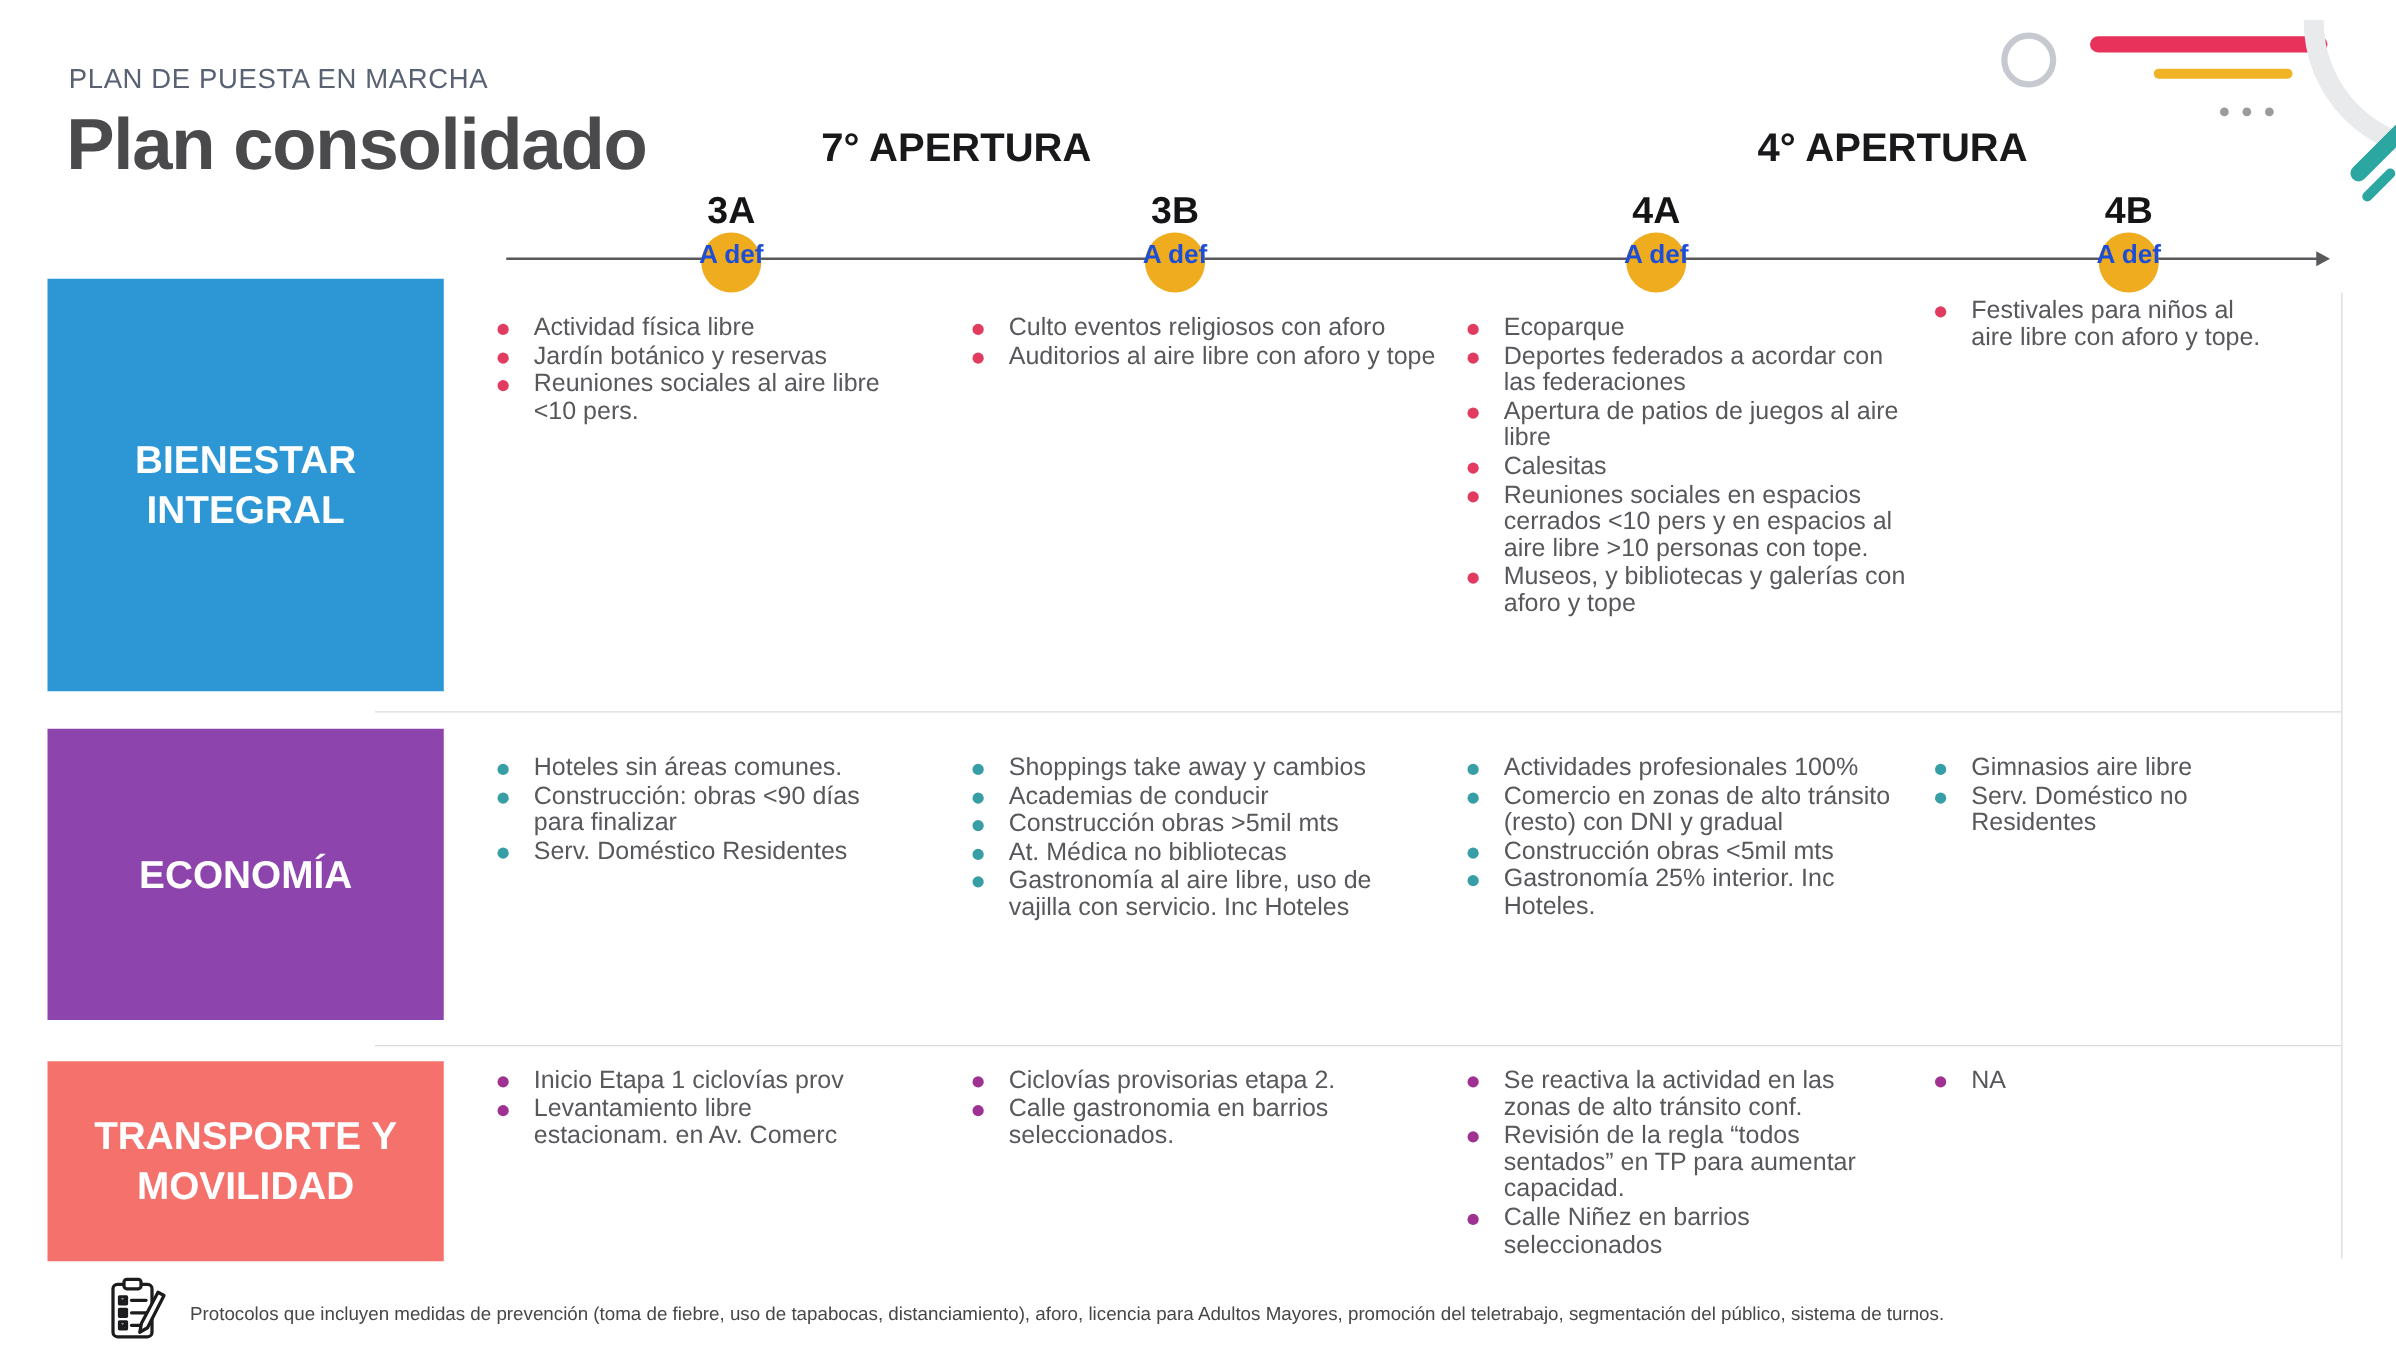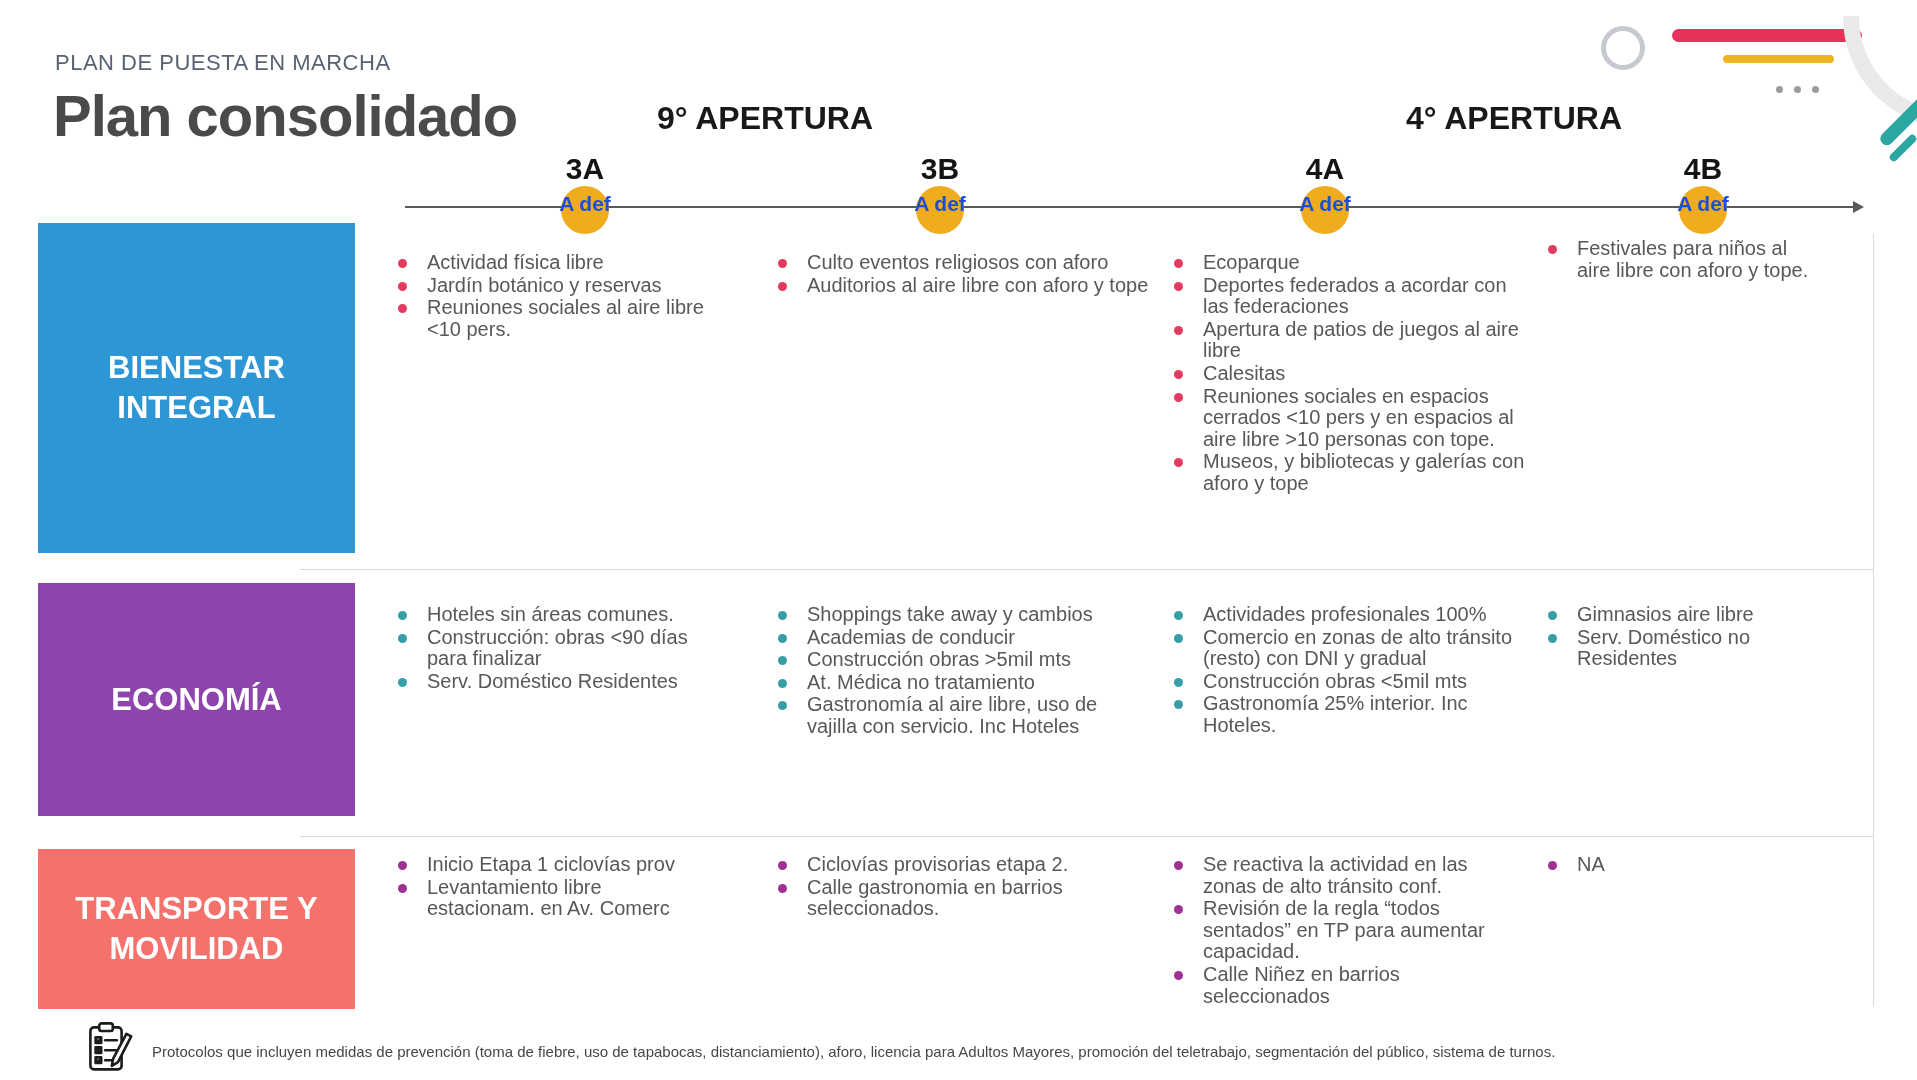--- a/index.html
+++ b/index.html
@@ -60,21 +60,21 @@
       <i></i>
       <i></i>
   </div>
   <div class="deco-corner-arc"></div>
   <div class="deco-teal-1" style="background: rgb(43, 166, 160);"></div>
   <div class="deco-teal-2" style="background: rgb(43, 166, 160);"></div>
 
   <div class="eyebrow">PLAN DE PUESTA EN MARCHA</div>
   <div class="title">Plan consolidado</div>
 
-  <div class="apertura" style="left:765px">9° APERTURA</div>
+  <div class="apertura" style="left:765px">7° APERTURA</div>
   <div class="apertura" style="left:1514px">4° APERTURA</div>
 
   <div class="tl-line"></div>
   <div class="tl-arrow"></div>
 
   <div class="marker" style="left:585px">
     <div class="m-circle" style="background: rgb(240, 172, 31);"></div>
     <div class="m-label">3A</div>
     <div class="m-sub">A def</div>
   </div>
@@ -187,21 +187,21 @@
       <li>
         <span class="dot" style="background: rgb(56, 158, 165);"></span>
         <span class="txt">Academias de conducir</span>
       </li>
       <li>
         <span class="dot" style="background: rgb(56, 158, 165);"></span>
         <span class="txt">Construcción obras &gt;5mil mts</span>
       </li>
       <li>
         <span class="dot" style="background: rgb(56, 158, 165);"></span>
-        <span class="txt">At. Médica no tratamiento</span>
+        <span class="txt">At. Médica no bibliotecas</span>
       </li>
       <li>
         <span class="dot" style="background: rgb(56, 158, 165);"></span>
         <span class="txt">Gastronomía al aire libre, uso de vajilla con servicio. Inc Hoteles</span>
       </li>
     </ul>
   <ul class="cell c3" style="top:588px">
       <li>
         <span class="dot" style="background: rgb(56, 158, 165);"></span>
         <span class="txt">Actividades profesionales 100%</span>

